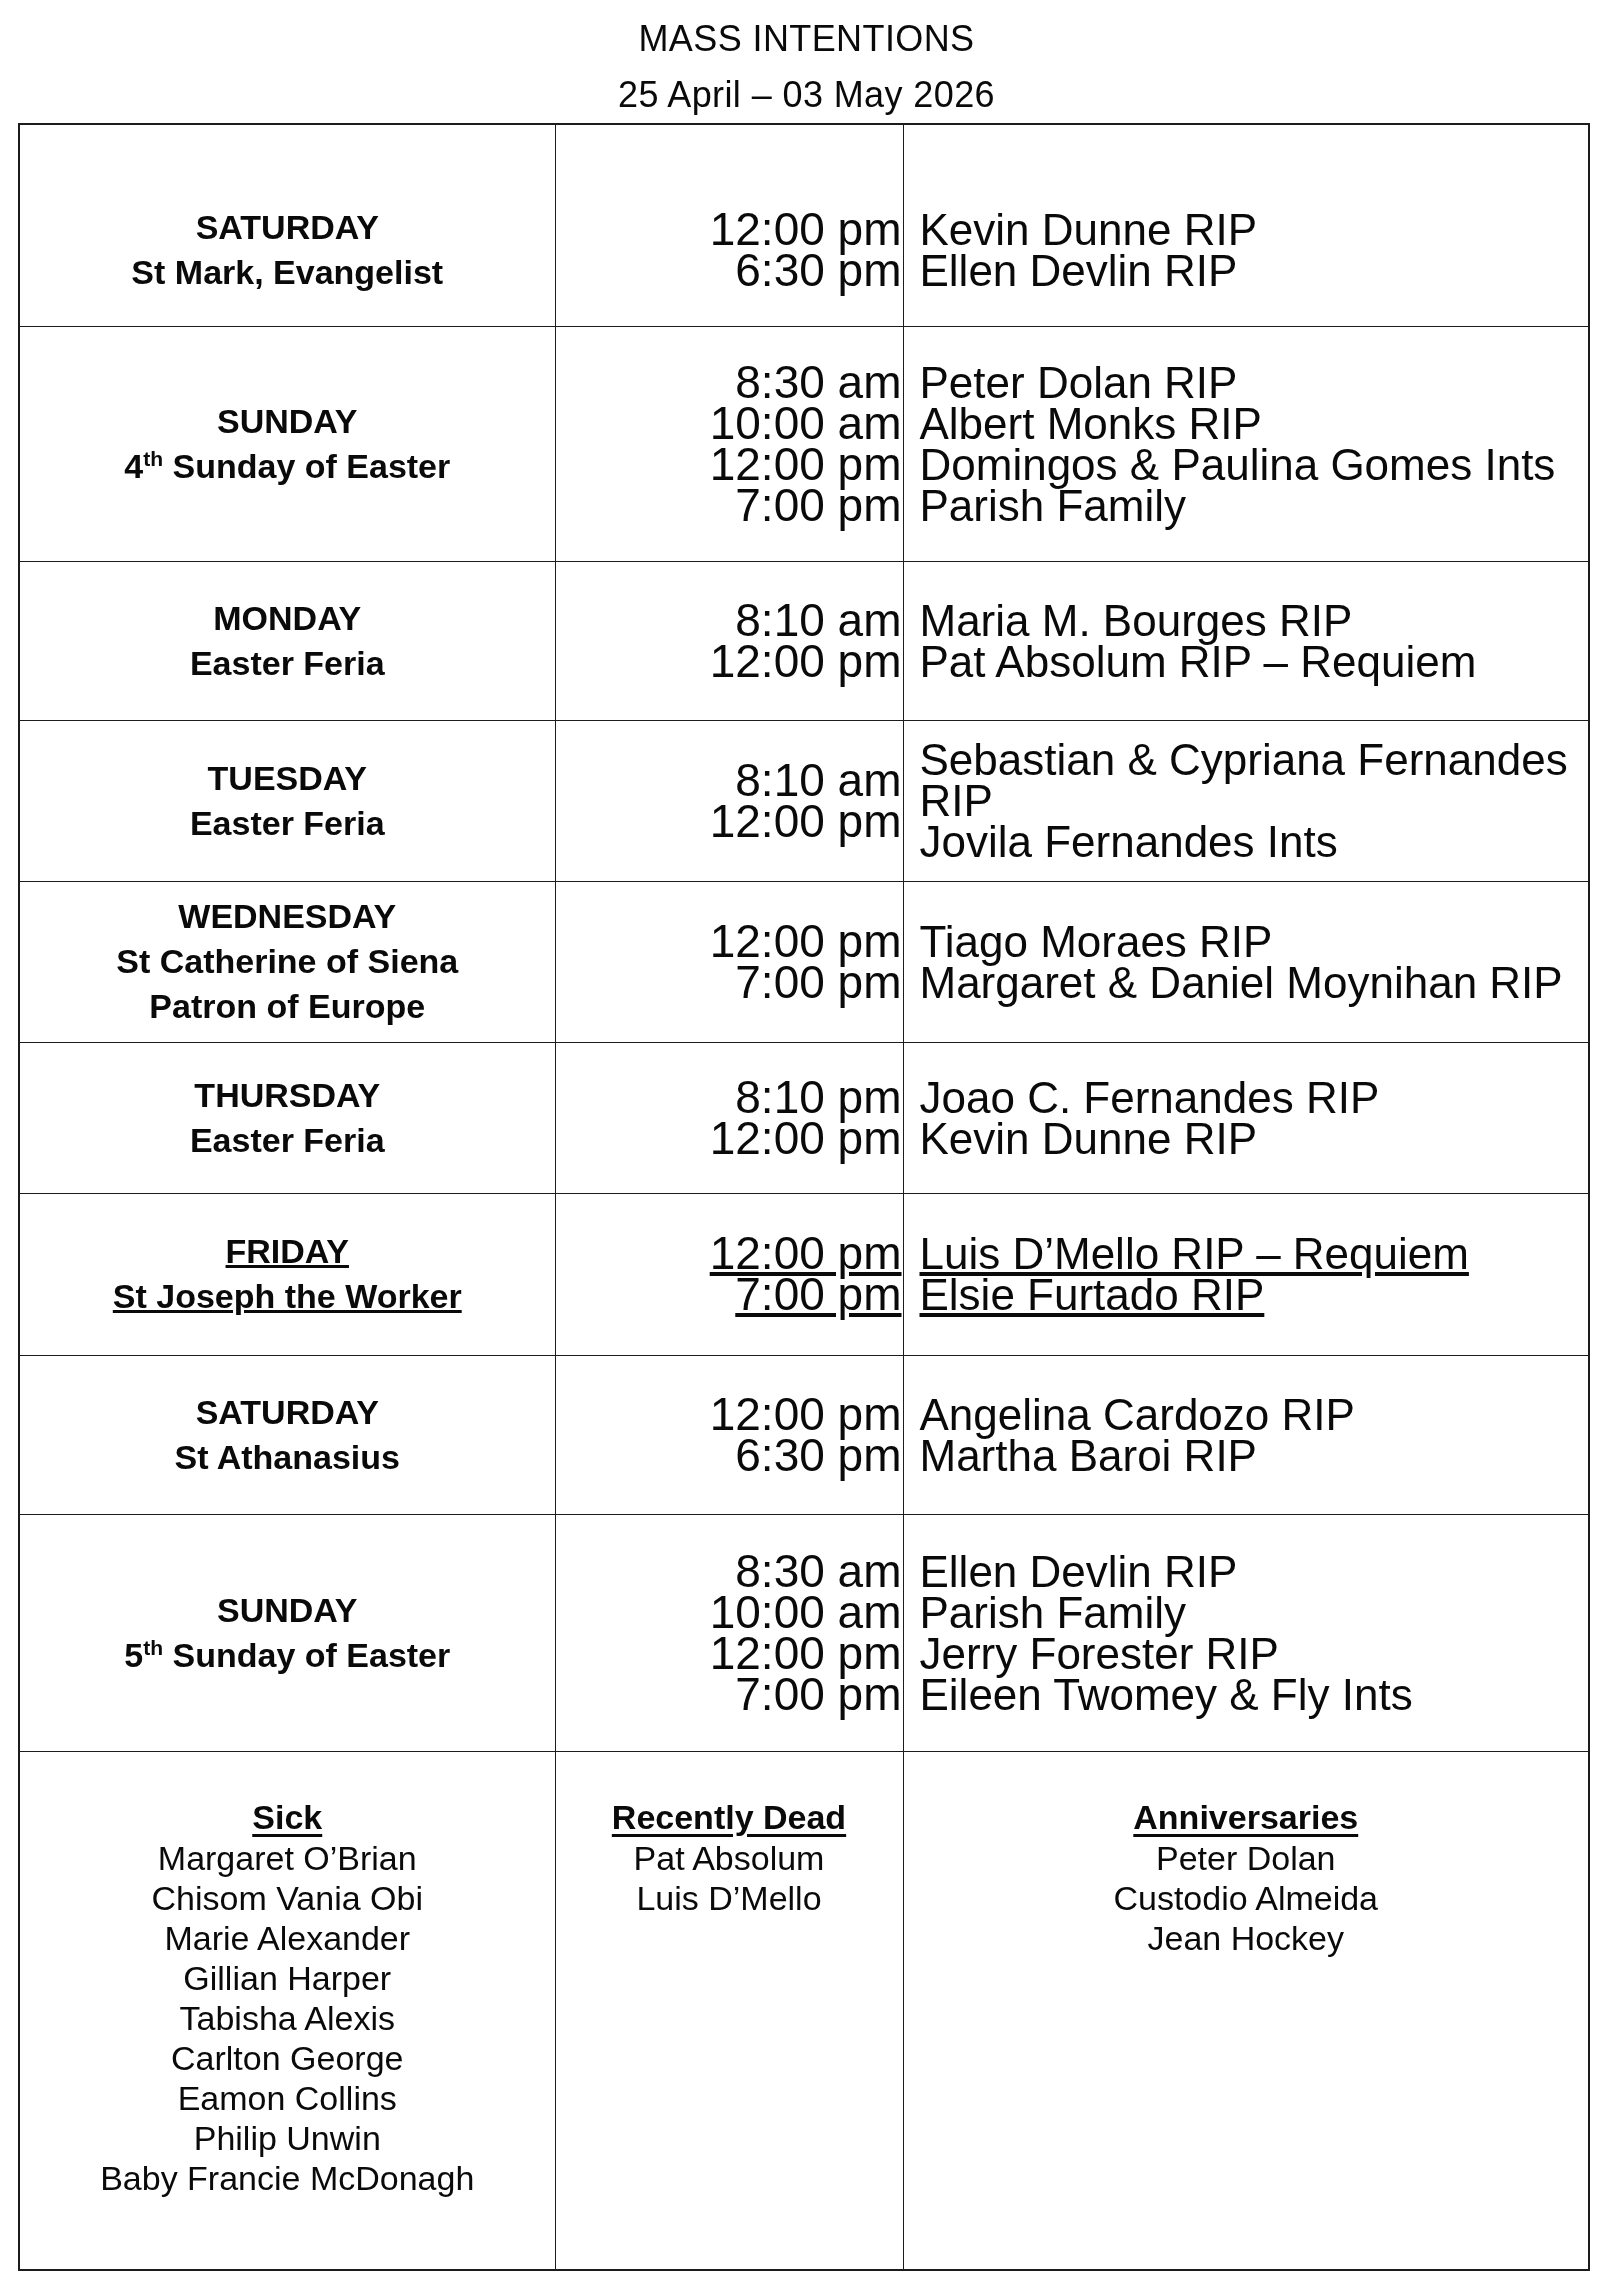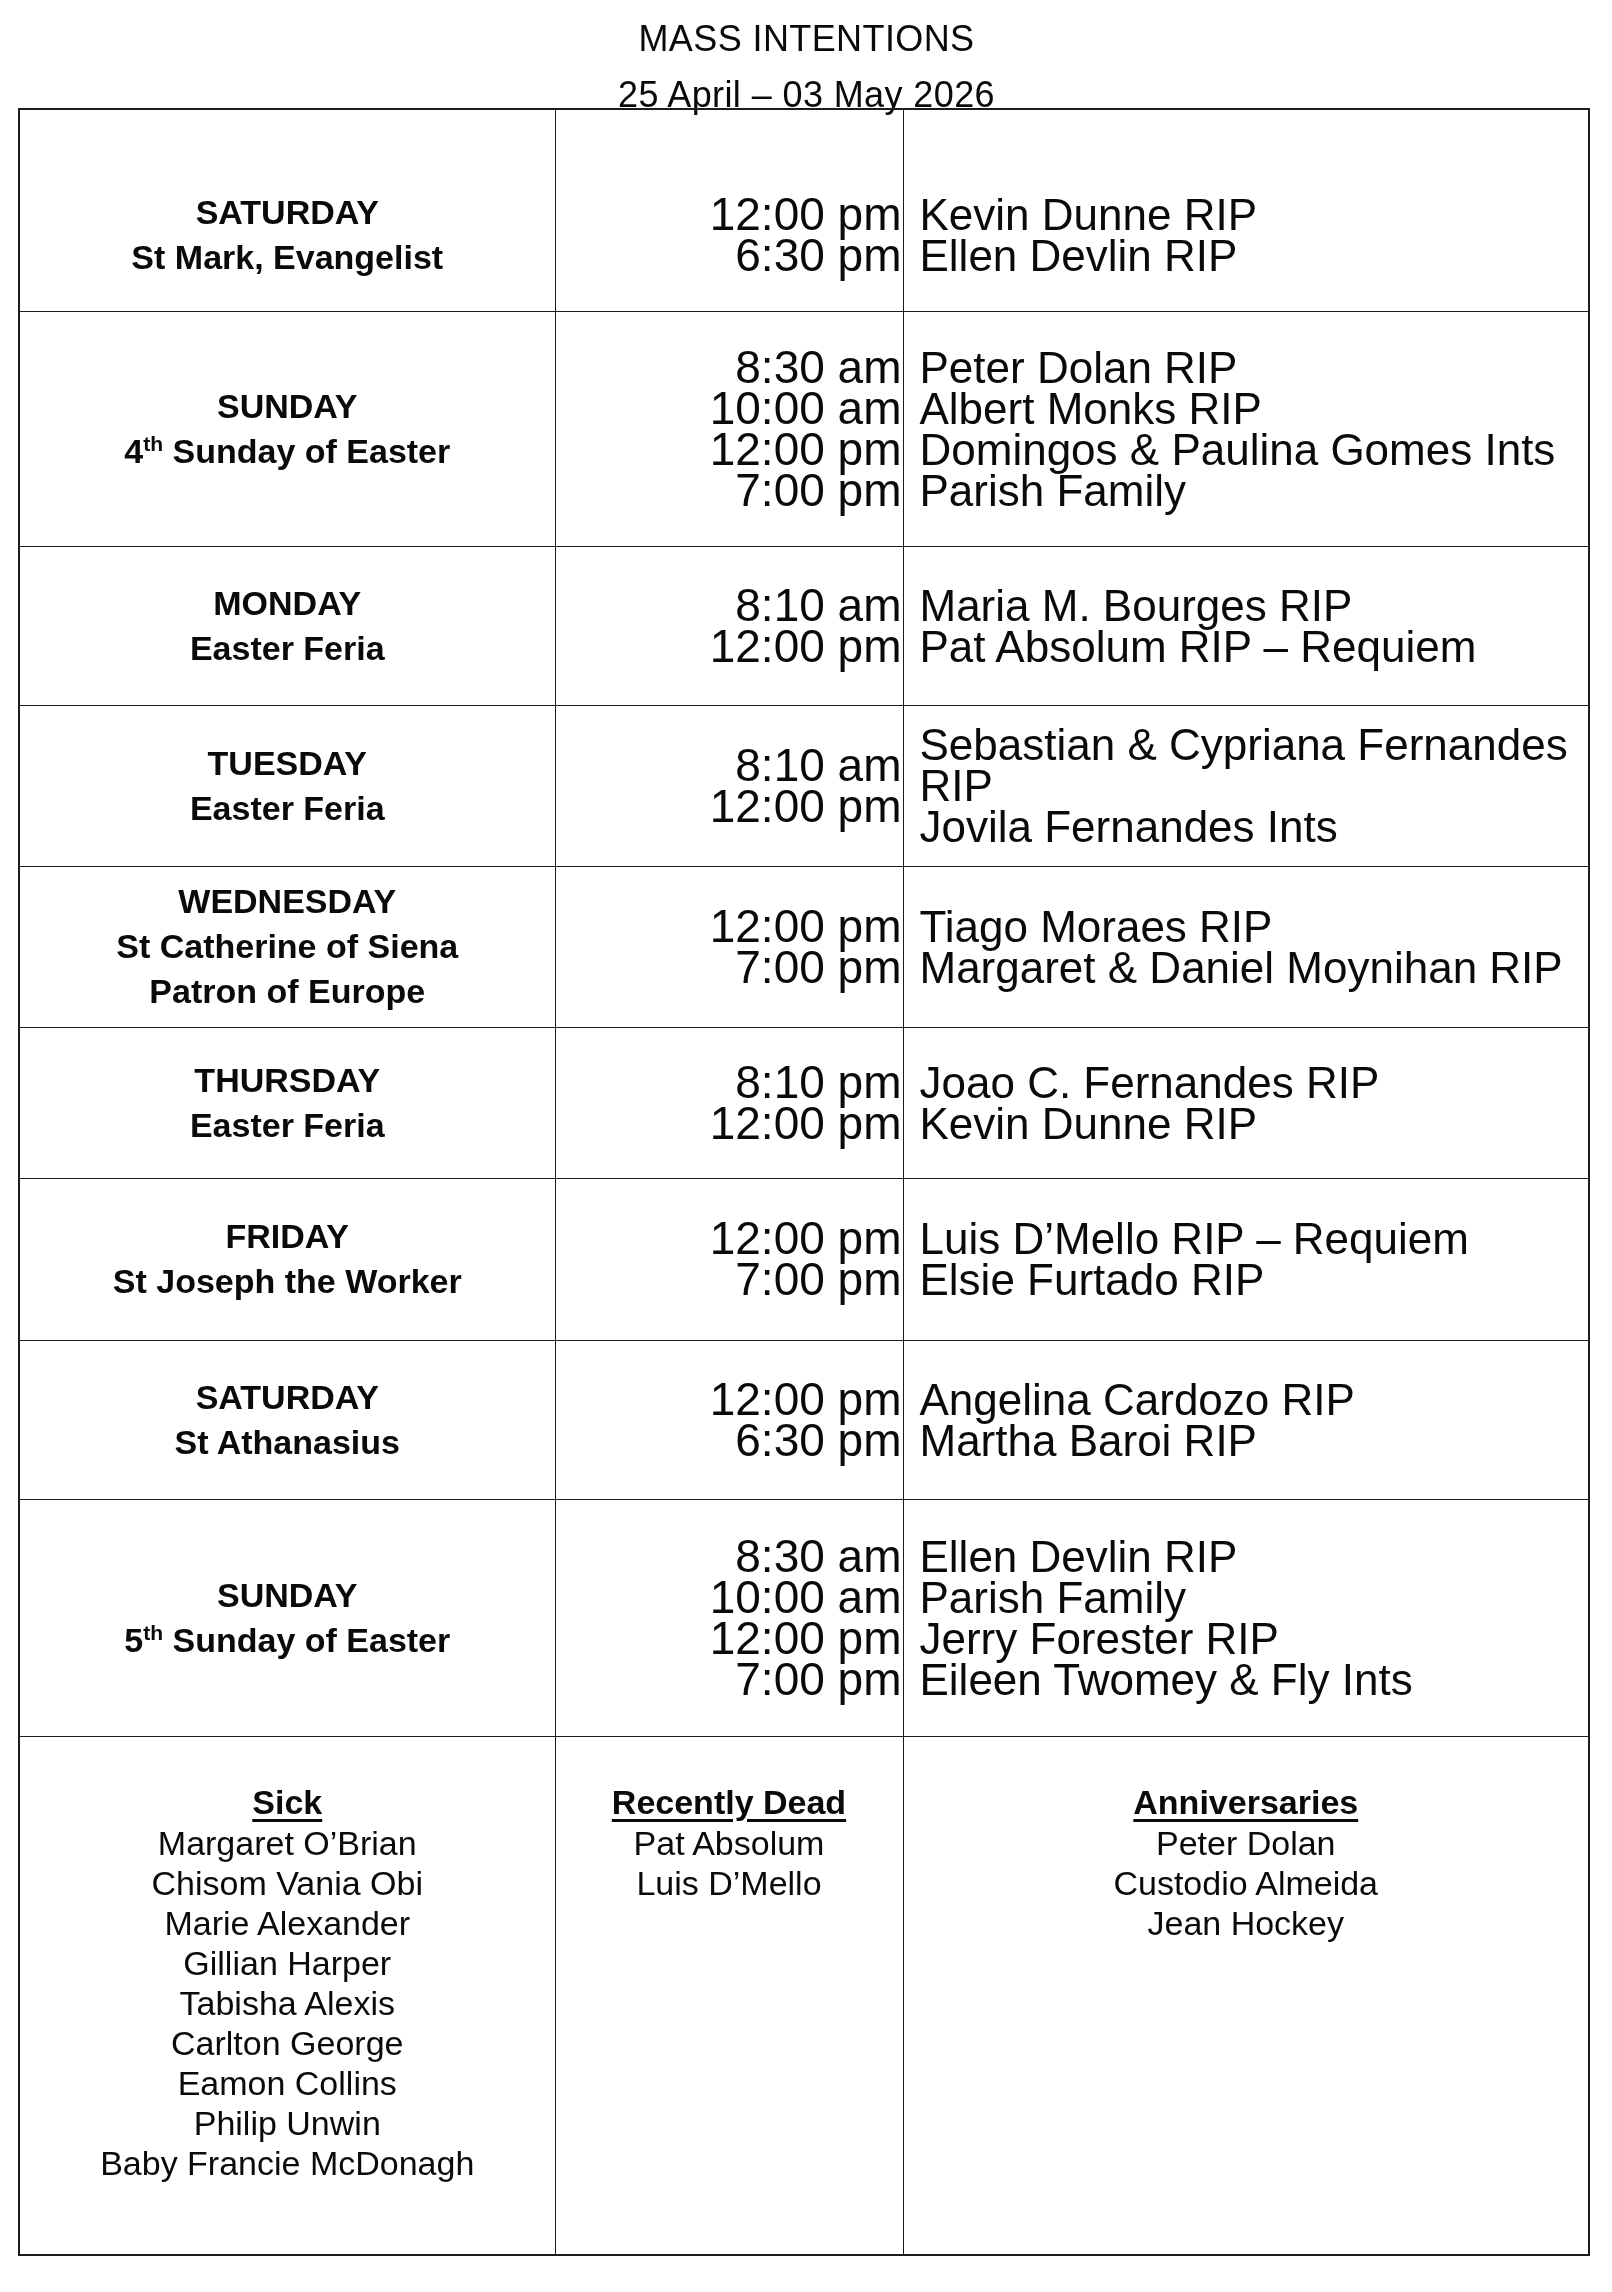--- a/index.html
+++ b/index.html
@@ -22,21 +22,21 @@
     width: 1613px;
     text-align: center;
     font-size: 36px;
     line-height: 56px;
     font-weight: 400;
     letter-spacing: 0.4px;
   }
   table.mass-table {
     position: absolute;
     left: 18px;
-    top: 108px;
+    top: 123px;
     width: 1570px;
     border-collapse: collapse;
     table-layout: fixed;
     border: 2.7px solid #1c1c1c;
   }
   table.mass-table td {
     border: 1.8px solid #1c1c1c;
     overflow: hidden;
   }
   td.day-cell {
@@ -184,21 +184,21 @@
         </td>
         <td class="times-cell">
           <div class="time-line">8:10 pm</div>
           <div class="time-line">12:00 pm</div>
         </td>
         <td class="intentions-cell">
           <div class="intention-line">Joao C. Fernandes RIP</div>
           <div class="intention-line">Kevin Dunne RIP</div>
         </td>
       </tr>
-      <tr style="height: 162px;">
+      <tr style="height: 162px; text-decoration: underline;">
         <td class="day-cell">
           <div class="day-name">FRIDAY</div>
           <div class="feast-line">St Joseph the Worker</div>
         </td>
         <td class="times-cell">
           <div class="time-line">12:00 pm</div>
           <div class="time-line">7:00 pm</div>
         </td>
         <td class="intentions-cell">
           <div class="intention-line">Luis D’Mello RIP – Requiem</div>

